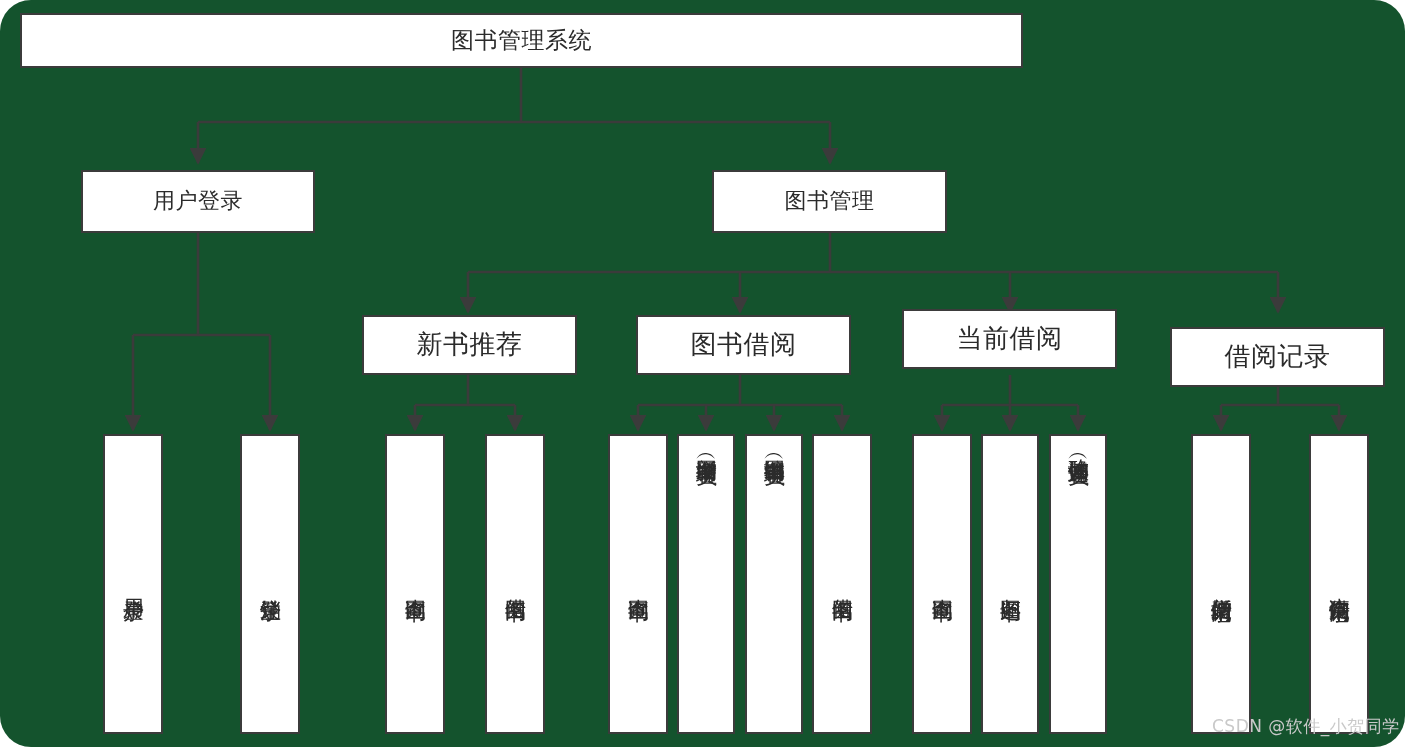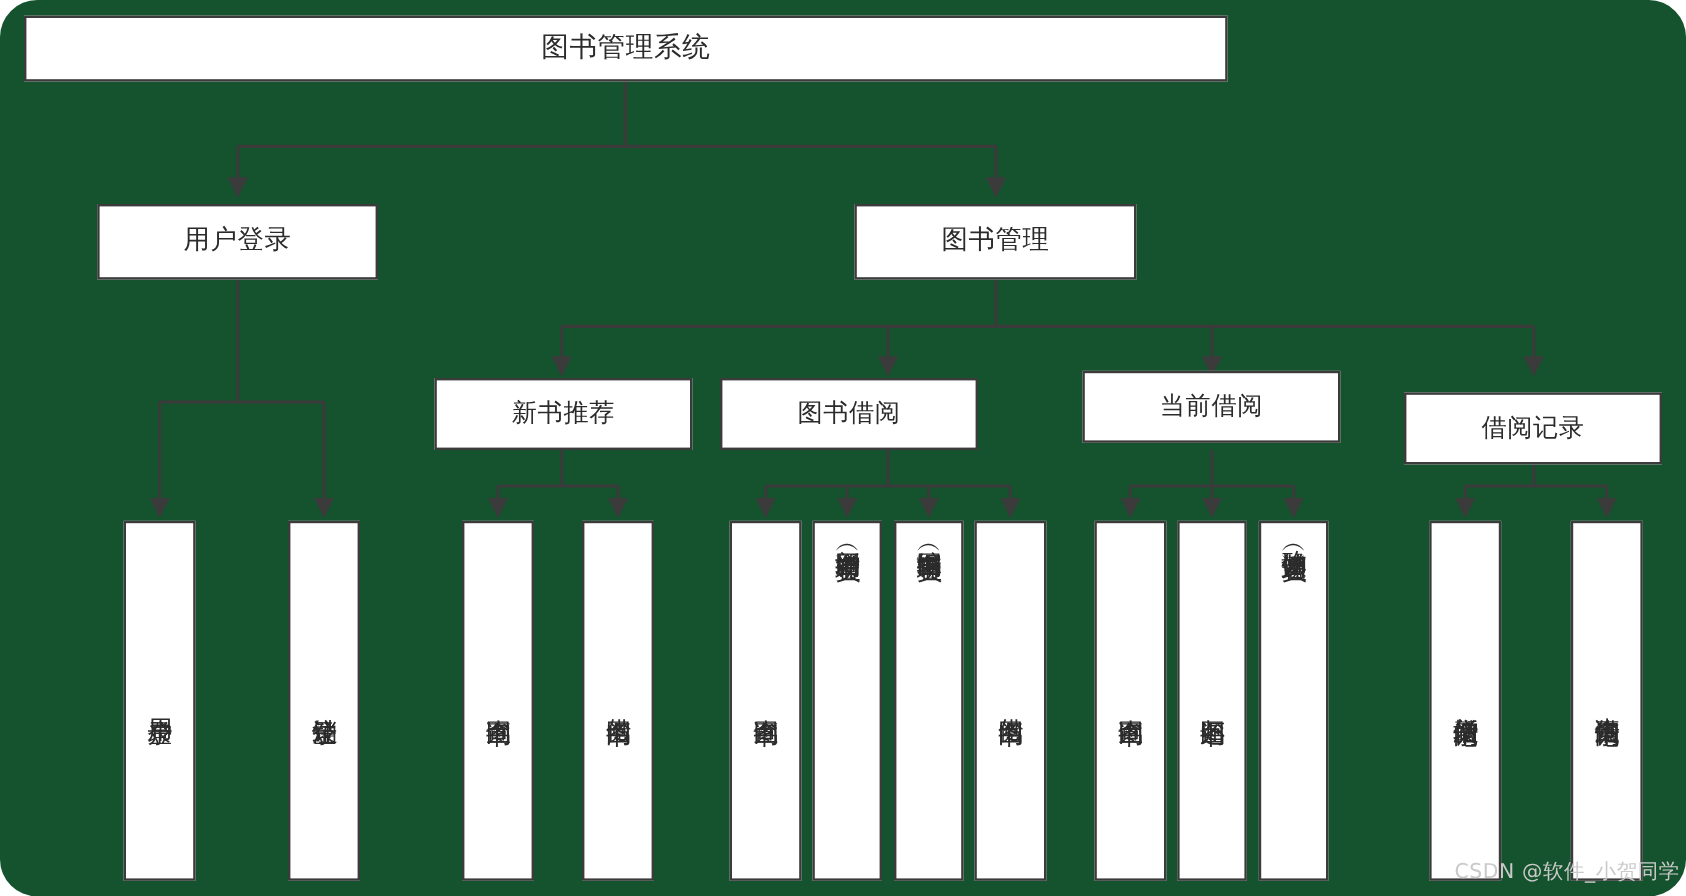--- a/index.html
+++ b/index.html
@@ -38,21 +38,21 @@
     color: #2b2b2b;
   }
   .node .label {
     font-size: 22px;
     line-height: 1.12;
     letter-spacing: 0.5px;
     white-space: nowrap;
   }
   .node.root .label { font-size: 23px; }
   .node.level2 .label { font-size: 22px; }
-  .node.level3 .label { font-size: 21px; }
+  .node.level3 .label { font-size: 26px; }
   
   .node.vertical {
     align-items: flex-start;
     justify-content: center;
     padding-top: 6px;
   }
   .node.vertical .label {
     writing-mode: vertical-rl;
     text-orientation: upright;
     font-size: 21px;
@@ -137,21 +137,21 @@
   <div class="node level2" style="left:81px; top:170px; width:234px; height:63px;">
     <span class="label">用户登录</span>
   </div>
   <div class="node level2" style="left:712px; top:170px; width:235px; height:63px;">
     <span class="label">图书管理</span>
   </div>
 
   <div class="node level3" style="left:362px; top:315px; width:215px; height:60px;">
     <span class="label">新书推荐</span>
   </div>
-  <div class="node level3" style="left:600px; top:315px; width:215px; height:60px;">
+  <div class="node level3" style="left:636px; top:315px; width:215px; height:60px;">
     <span class="label">图书借阅</span>
   </div>
   <div class="node level3" style="left:902px; top:309px; width:215px; height:60px;">
     <span class="label">当前借阅</span>
   </div>
   <div class="node level3" style="left:1170px; top:315px; width:215px; height:60px;margin-top:12px;">
     <span class="label">借阅记录</span>
   </div>
 
   <div class="node vertical centered" style="left:103px; top:434px; width:60px; height:300px;">

